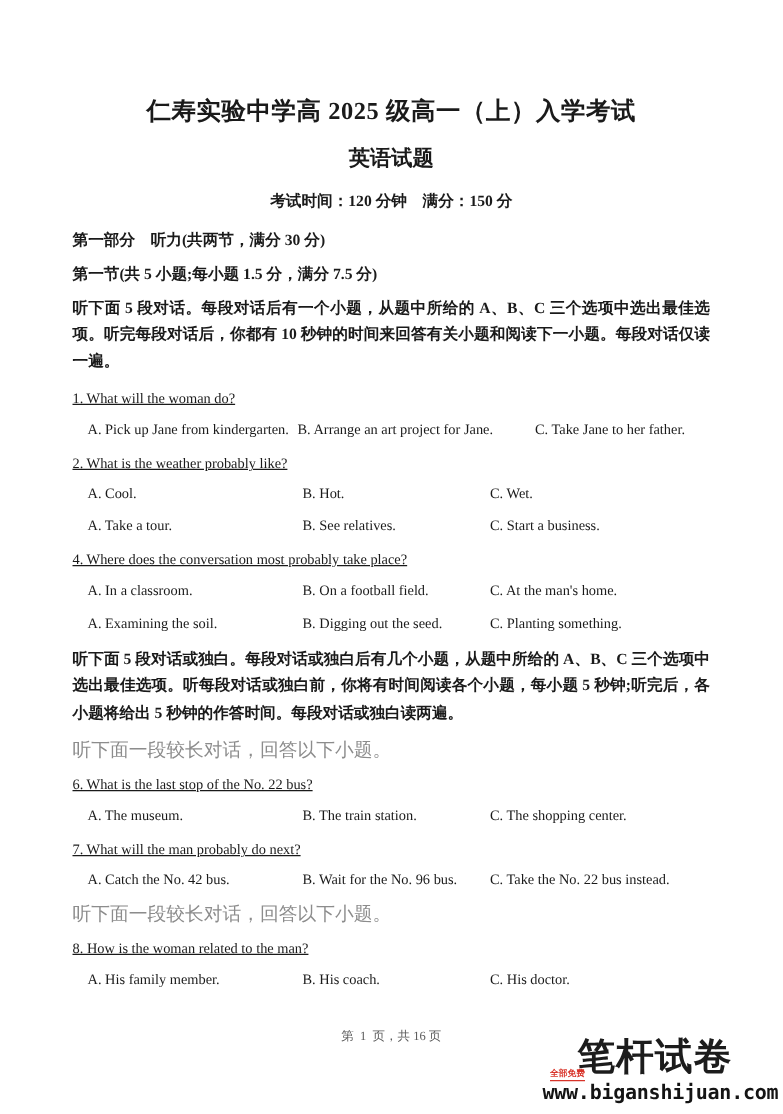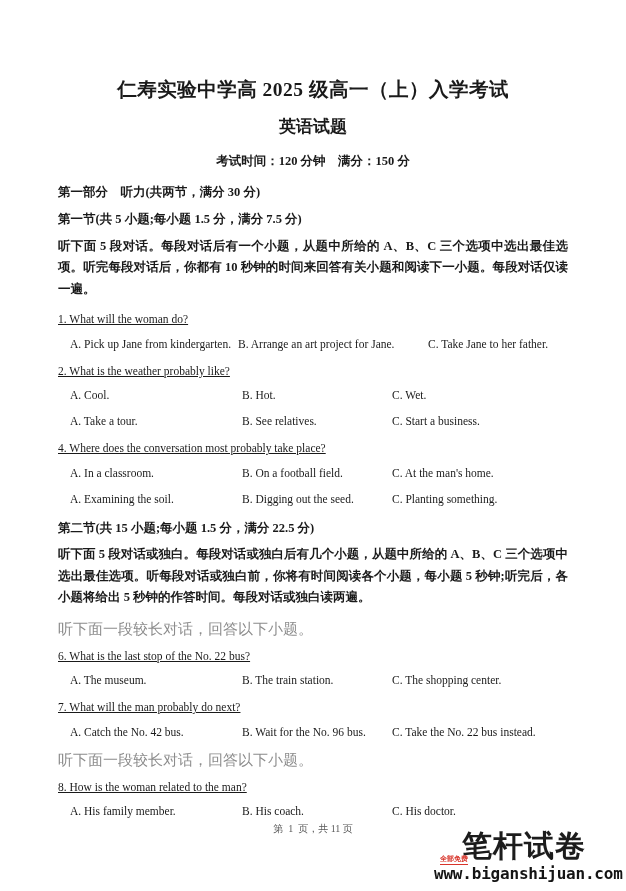--- a/index.html
+++ b/index.html
@@ -211,21 +211,20 @@
     <span class="opt opt-b">B. On a football field.</span>
     <span class="opt opt-c">C. At the man's home.</span>
   </div>
 
   <div class="options">
     <span class="opt opt-a">A. Examining the soil.</span>
     <span class="opt opt-b">B. Digging out the seed.</span>
     <span class="opt opt-c">C. Planting something.</span>
   </div>
 
-  <p class="section-heading">第二节(共 15 小题;每小题 1.5 分，满分 22.5 分)</p>
   <p class="directions">听下面 5 段对话或独白。每段对话或独白后有几个小题，从题中所给的 A、B、C 三个选项中选出最佳选项。听每段对话或独白前，你将有时间阅读各个小题，每小题 5 秒钟;听完后，各小题将给出 5 秒钟的作答时间。每段对话或独白读两遍。</p>
 
   <p class="sub-directions">听下面一段较长对话，回答以下小题。</p>
 
   <p class="question">6. What is the last stop of the No. 22 bus?</p>
   <div class="options">
     <span class="opt opt-a">A. The museum.</span>
     <span class="opt opt-b">B. The train station.</span>
     <span class="opt opt-c">C. The shopping center.</span>
   </div>
@@ -240,21 +239,21 @@
   <p class="sub-directions">听下面一段较长对话，回答以下小题。</p>
 
   <p class="question">8. How is the woman related to the man?</p>
   <div class="options">
     <span class="opt opt-a">A. His family member.</span>
     <span class="opt opt-b">B. His coach.</span>
     <span class="opt opt-c">C. His doctor.</span>
   </div>
 
   <div class="footer">
-    <span>第</span><span class="pg-num">1</span><span>页，共 11 页</span>
+    <span>第</span><span class="pg-num">1</span><span>页，共 16 页</span>
   </div>
 
   <div class="watermark">
     <div class="wm-cn">笔杆试卷</div>
     <div class="wm-badge">全部免费</div>
     <div class="wm-url">www.biganshijuan.com</div>
   </div>
 
 </div>
 

